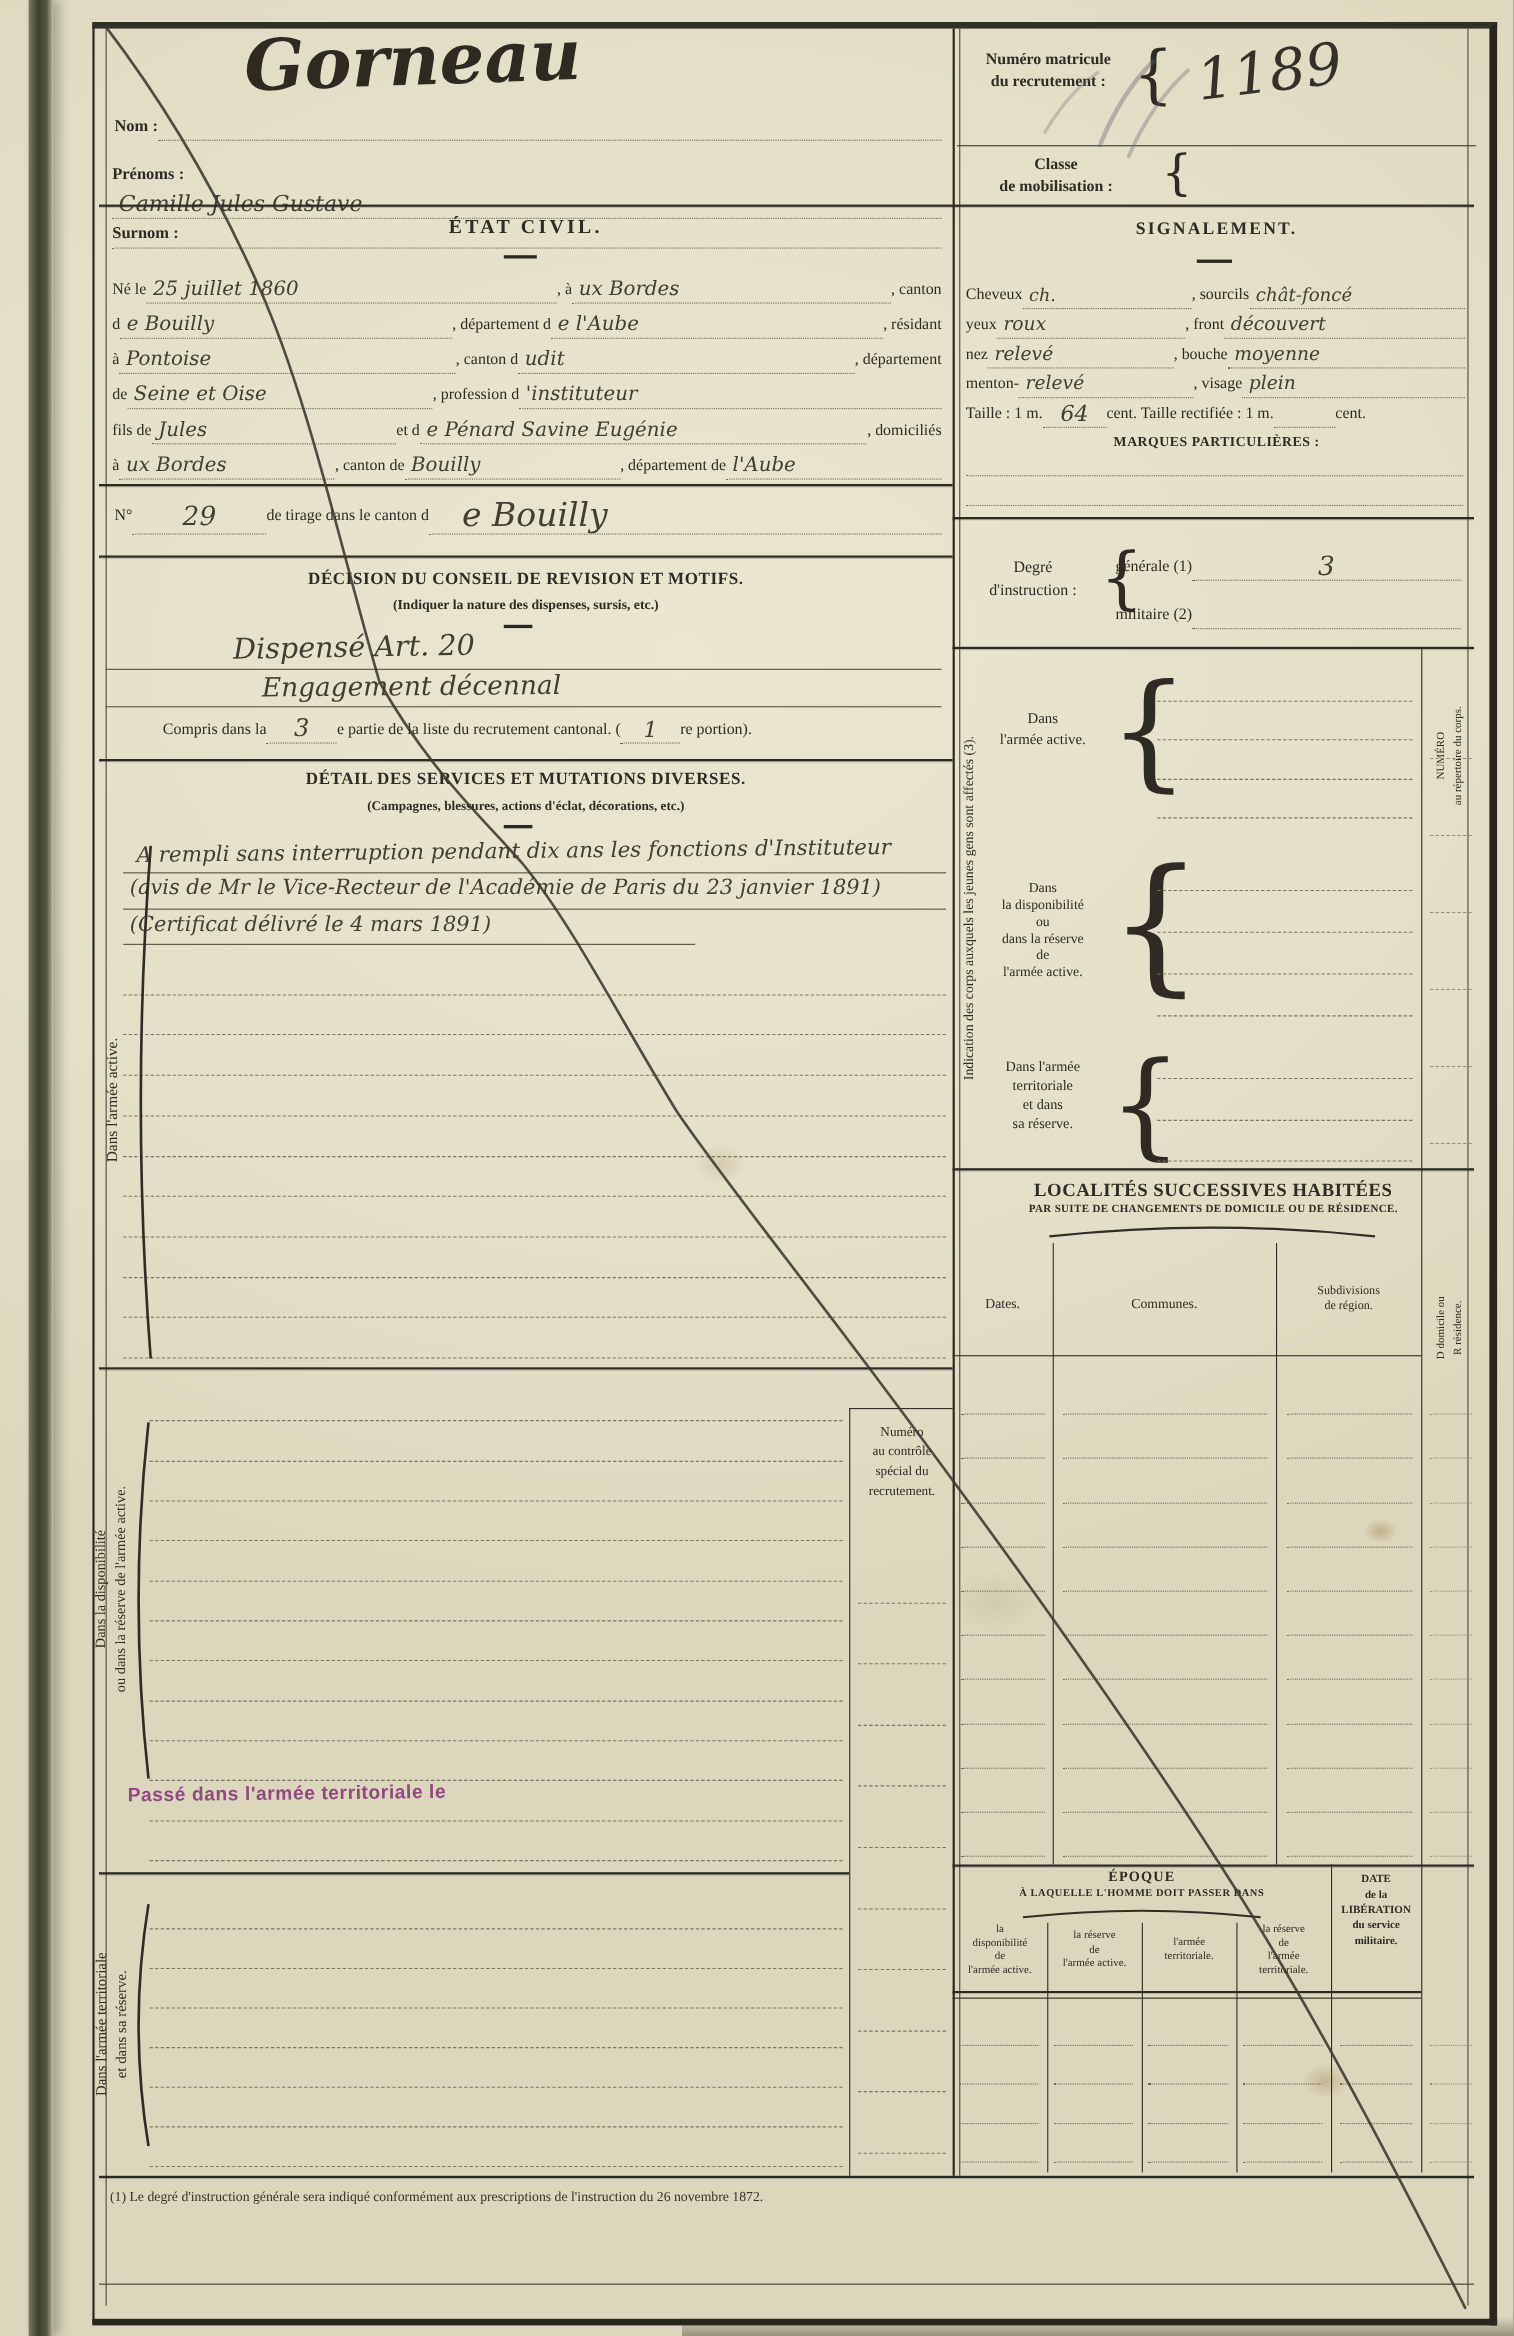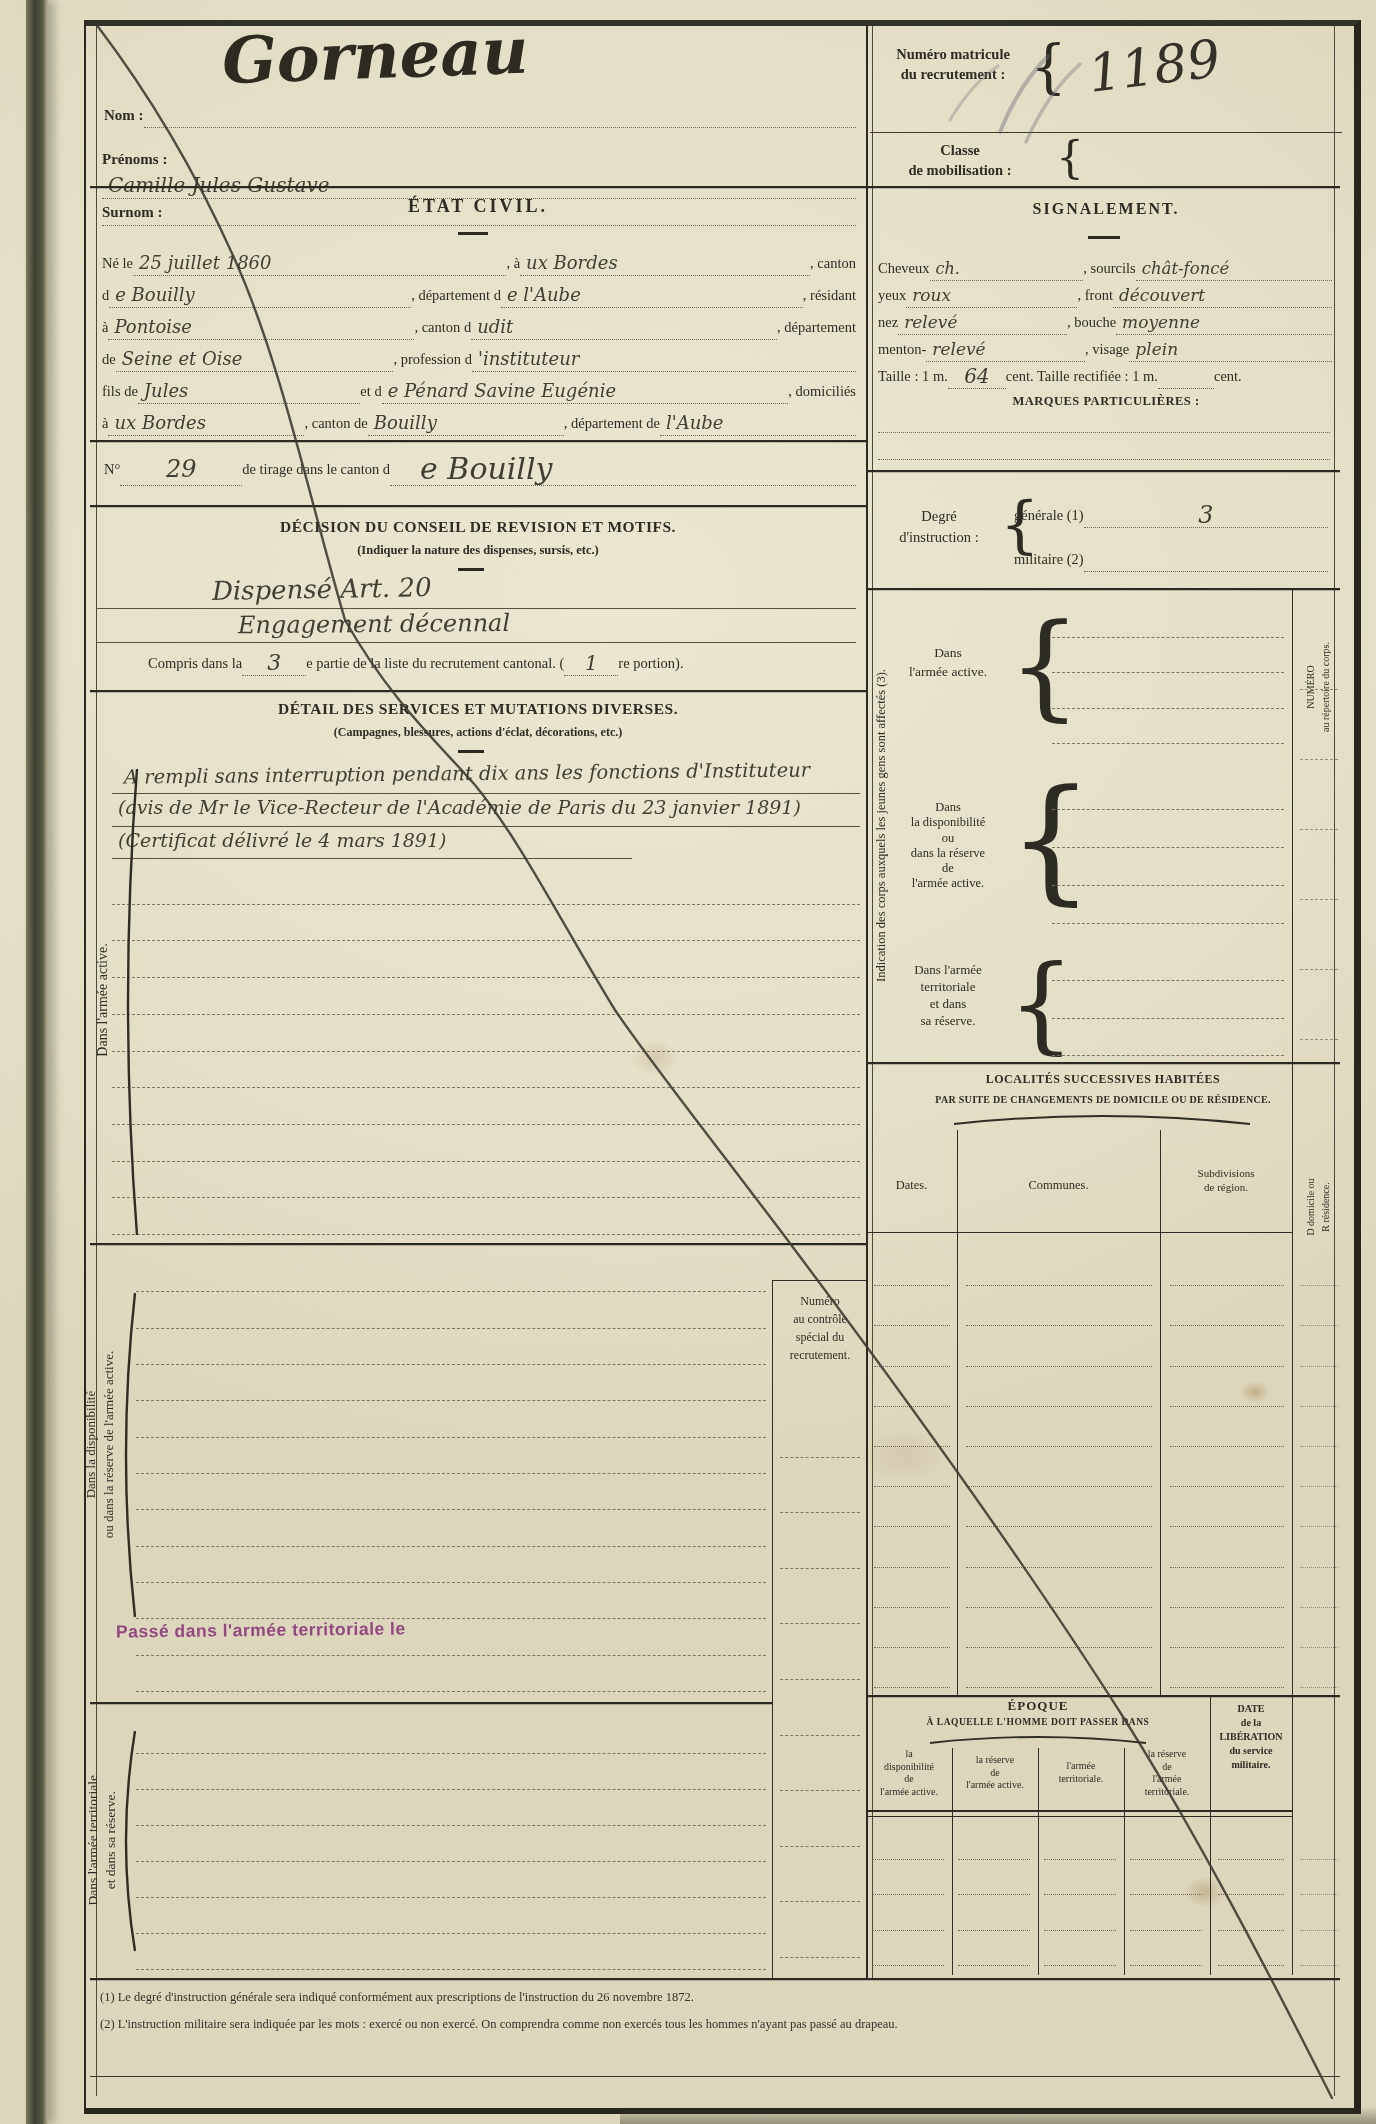--- a/index.html
+++ b/index.html
@@ -329,21 +329,21 @@
 sa réserve.</div>
   <span class="br" style="left:1008px;top:952px;font-size:105px;">{</span>
   <div class="lines" style="left:1052px;top:944px;width:232px;height:112px;">
       <i></i>
       <i></i>
       <i></i>
     </div>
 
   <div class="hl" style="left:866px;top:1062px;width:474px;"></div>
 
-  <div class="abs center b" style="left:866px;top:1072px;width:474px;font-size:12px;letter-spacing:.5px;">LOCALITÉS SUCCESSIVES HABITÉES</div>
+  <div class="abs center b" style="left:866px;top:1072px;width:474px;font-size:17px;letter-spacing:.5px;">LOCALITÉS SUCCESSIVES HABITÉES</div>
   <div class="abs center b" style="left:866px;top:1094px;width:474px;font-size:10px;letter-spacing:.3px;">PAR SUITE DE CHANGEMENTS DE DOMICILE OU DE RÉSIDENCE.</div>
   <svg class="deco" width="300" height="16" style="left:952px;top:1112px;">
     <path d="M2,12 Q150,-4 298,12" fill="none" stroke="#2f2e26" stroke-width="2"></path>
     </svg>
 
   <div class="vlt" style="left:957px;top:1130px;height:565px;border-left-width:1.5px;border-left-color:#2f2e26;"></div>
   <div class="vlt" style="left:1160px;top:1130px;height:565px;border-left-width:1.5px;border-left-color:#2f2e26;"></div>
   <div class="vlt" style="left:1292px;top:1062px;height:913px;border-left-width:1.5px;border-left-color:#2f2e26;"></div>
 
   <div class="abs center" style="left:866px;top:1178px;width:91px;font-size:12.5px;">Dates.</div>
@@ -473,21 +473,20 @@
     </div>
   <div class="lines dot faint" style="left:1300px;top:1824px;width:38px;height:142px;">
       <i></i>
       <i></i>
       <i></i>
       <i></i>
     </div>
 
   <div class="hl" style="left:90px;top:1978px;width:1250px;"></div>
   <div class="ft" style="left:100px;top:1990px;width:1230px;">(1)  Le degré d'instruction générale sera indiqué conformément aux prescriptions de l'instruction du 26 novembre 1872.</div>
-  <div class="ft" style="left:100px;top:2017px;width:1230px;">(2)  L'instruction militaire sera indiquée par les mots : exercé ou non exercé. On comprendra comme non exercés tous les hommes n'ayant pas passé au drapeau.</div>
   <div class="tl" style="left:90px;top:2076px;width:1250px;border-top-color:#3c3a2f;"></div>
 
   <div class="abs" style="left:620px;top:2106px;width:756px;height:18px;background:linear-gradient(180deg,transparent,rgba(60,58,40,.45));"></div>
 
   <svg class="deco" width="1376" height="2124" style="left:0;top:0;">
     <path d="M96,24 C150,95 195,170 235,260 C280,360 310,500 345,620 C390,700 440,745 475,785 C520,840 560,920 615,1010 C650,1062 720,1150 795,1250 C900,1390 1030,1570 1125,1720 C1210,1855 1295,2025 1332,2098" fill="none" stroke="#3a3830" stroke-width="2.4" opacity="0.88" stroke-linecap="round"></path>
     <path d="M1000,132 C1012,102 1028,76 1048,56" fill="none" stroke="#6a6778" stroke-width="4" opacity="0.4" stroke-linecap="round"></path>
     <path d="M1026,142 C1040,110 1058,84 1080,64" fill="none" stroke="#6a6778" stroke-width="3.5" opacity="0.35" stroke-linecap="round"></path>
     <path d="M950,120 C965,95 980,78 998,66" fill="none" stroke="#6a6778" stroke-width="3" opacity="0.3" stroke-linecap="round"></path>
   </svg>

